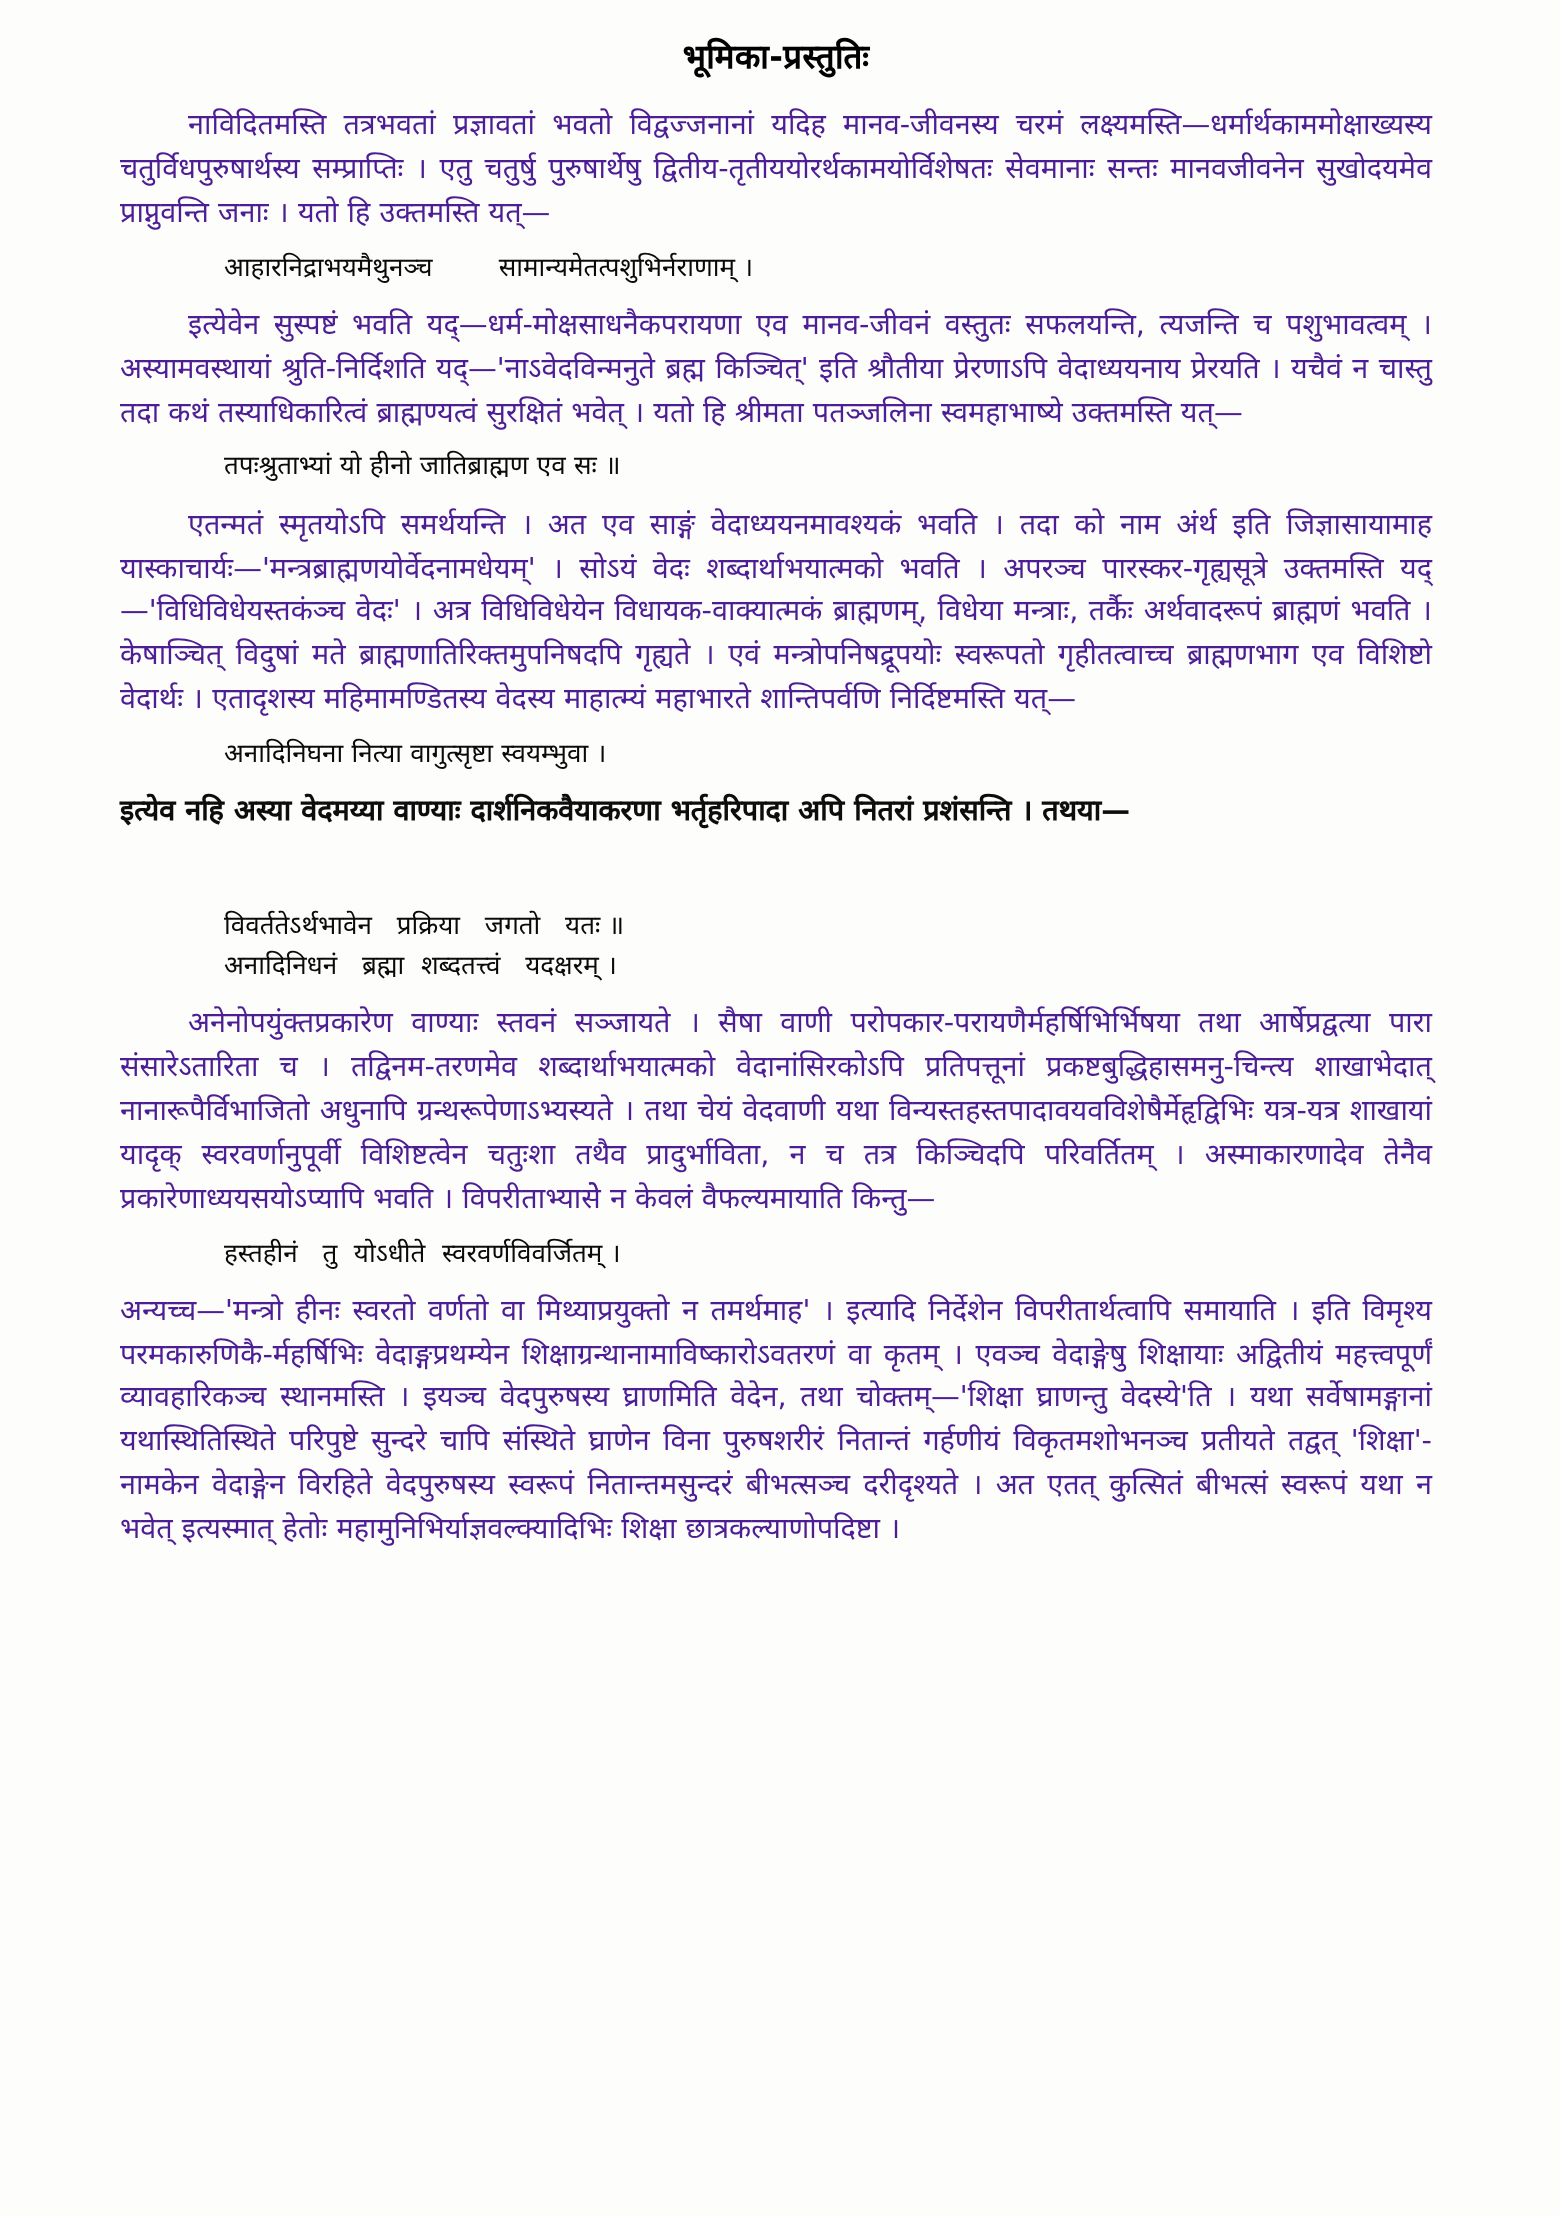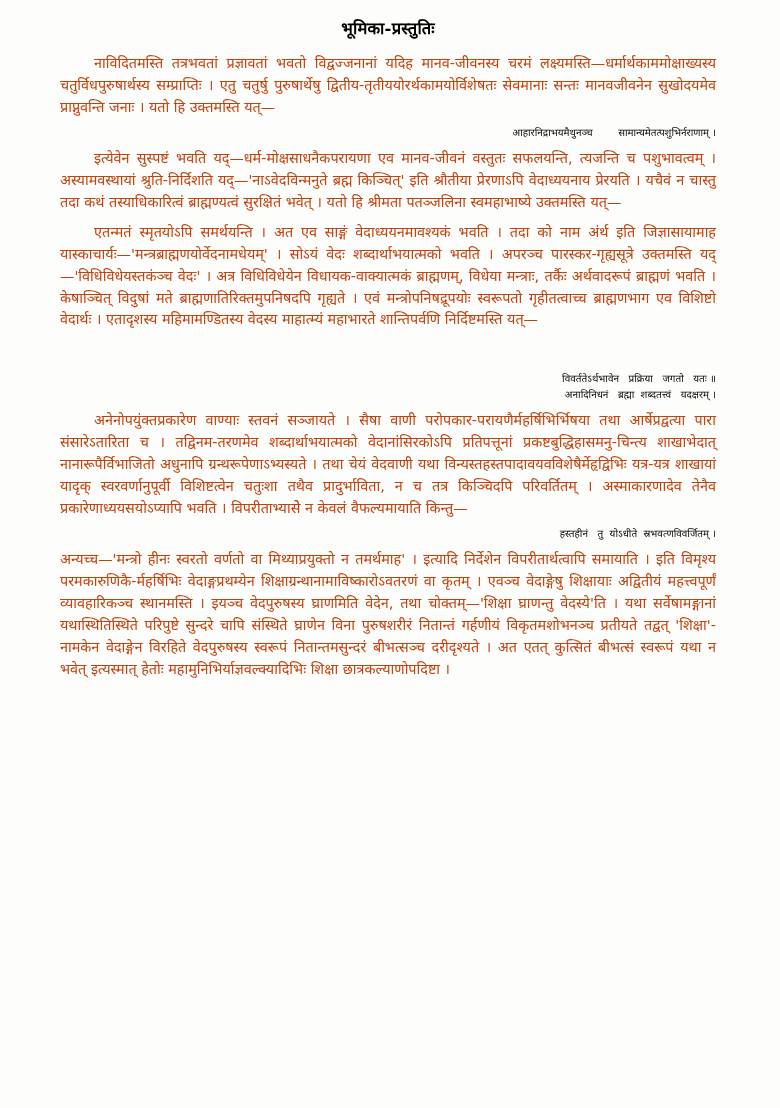--- a/index.html
+++ b/index.html
@@ -28,32 +28,31 @@
     letter-spacing: 0.2px;
     margin: 2px 0 14px 0;
     color: #000;
   }
   .para {
     font-size: 14.4px;
     line-height: 1.52;
     text-align: justify;
     text-justify: inter-word;
     margin: 0 0 2px 0;
-    color: #c2410c;
+    color: #4c1d95;
   }
   .para.indent {
     text-indent: 34px;
   }
   .verse {
-    font-size: 10px;
+    font-size: 13px;
     line-height: 1.55;
     margin: 6px 0 8px 0;
     padding-left: 52px;
     color: #0a0a0a;
-    text-align: right;
   }
   .verse .vline {
     display: block;
     white-space: pre;
   }
   .bold-para {
     font-weight: bold;
     font-size: 14.4px;
     line-height: 1.5;
     text-align: justify;
@@ -70,29 +69,32 @@
 
   <div class="page-title">भूमिका-प्रस्तुतिः</div>
 
   <div id="content">
       <p class="para indent">नाविदितमस्ति तत्रभवतां प्रज्ञावतां भवतो विद्वज्जनानां यदिह मानव-जीवनस्य चरमं लक्ष्यमस्ति—धर्मार्थकाममोक्षाख्यस्य चतुर्विधपुरुषार्थस्य सम्प्राप्तिः । एतु चतुर्षु पुरुषार्थेषु द्वितीय-तृतीययोरर्थकामयोर्विशेषतः सेवमानाः सन्तः मानवजीवनेन सुखोदयमेव प्राप्नुवन्ति जनाः । यतो हि उक्तमस्ति यत्—</p>
       <div class="verse">
         <span class="vline">आहारनिद्राभयमैथुनञ्च        सामान्यमेतत्पशुभिर्नराणाम् ।</span>
       </div>
       <p class="para indent">इत्येवेन सुस्पष्टं भवति यद्—धर्म-मोक्षसाधनैकपरायणा एव मानव-जीवनं वस्तुतः सफलयन्ति, त्यजन्ति च पशुभावत्वम् । अस्यामवस्थायां श्रुति-निर्दिशति यद्—'नाऽवेदविन्मनुते ब्रह्म किञ्चित्' इति श्रौतीया प्रेरणाऽपि वेदाध्ययनाय प्रेरयति । यचैवं न चास्तु तदा कथं तस्याधिकारित्वं ब्राह्मण्यत्वं सुरक्षितं भवेत् । यतो हि श्रीमता पतञ्जलिना स्वमहाभाष्ये उक्तमस्ति यत्—</p>
       <div class="verse">
+        <span class="vline">तपःश्रुताभ्यां यो हीनो जातिब्राह्मण एव सः ॥</span>
       </div>
       <p class="para indent">एतन्मतं स्मृतयोऽपि समर्थयन्ति । अत एव साङ्गं वेदाध्ययनमावश्यकं भवति । तदा को नाम अंर्थ इति जिज्ञासायामाह यास्काचार्यः—'मन्त्रब्राह्मणयोर्वेदनामधेयम्' । सोऽयं वेदः शब्दार्थाभयात्मको भवति । अपरञ्च पारस्कर-गृह्यसूत्रे उक्तमस्ति यद्—'विधिविधेयस्तकंञ्च वेदः' । अत्र विधिविधेयेन विधायक-वाक्यात्मकं ब्राह्मणम्, विधेया मन्त्राः, तर्कैः अर्थवादरूपं ब्राह्मणं भवति । केषाञ्चित् विदुषां मते ब्राह्मणातिरिक्तमुपनिषदपि गृह्यते । एवं मन्त्रोपनिषद्रूपयोः स्वरूपतो गृहीतत्वाच्च ब्राह्मणभाग एव विशिष्टो वेदार्थः । एतादृशस्य महिमामण्डितस्य वेदस्य माहात्म्यं महाभारते शान्तिपर्वणि निर्दिष्टमस्ति यत्—</p>
       <div class="verse">
+        <span class="vline">अनादिनिघना नित्या वागुत्सृष्टा स्वयम्भुवा ।</span>
       </div>
+      <p class="bold-para">इत्येव नहि अस्या वेदमय्या वाण्याः दार्शनिकवैयाकरणा भर्तृहरिपादा अपि नितरां प्रशंसन्ति । तथया—</p>
       <div class="spacer-lg"></div>
       <div class="verse">
         <span class="vline">विवर्ततेऽर्थभावेन   प्रक्रिया   जगतो   यतः ॥</span>
         <span class="vline">अनादिनिधनं   ब्रह्मा  शब्दतत्त्वं   यदक्षरम् ।</span>
       </div>
       <p class="para indent">अनेनोपयुंक्तप्रकारेण वाण्याः स्तवनं सञ्जायते । सैषा वाणी परोपकार-परायणैर्महर्षिभिर्भिषया तथा आर्षेप्रद्वत्या पारा संसारेऽतारिता च । तद्विनम-तरणमेव शब्दार्थाभयात्मको वेदानांसिरकोऽपि प्रतिपत्तूनां प्रकष्टबुद्धिहासमनु-चिन्त्य शाखाभेदात् नानारूपैर्विभाजितो अधुनापि ग्रन्थरूपेणाऽभ्यस्यते । तथा चेयं वेदवाणी यथा विन्यस्तहस्तपादावयवविशेषैर्मेहृद्विभिः यत्र-यत्र शाखायां यादृक् स्वरवर्णानुपूर्वी विशिष्टत्वेन चतुःशा तथैव प्रादुर्भाविता, न च तत्र किञ्चिदपि परिवर्तितम् । अस्माकारणादेव तेनैव प्रकारेणाध्ययसयोऽप्यापि भवति । विपरीताभ्यासेे न केवलं वैफल्यमायाति किन्तु—</p>
       <div class="verse">
-        <span class="vline">हस्तहीनं   तु  योऽधीते  स्रभवत्णविवर्जितम् ।</span>
+        <span class="vline">हस्तहीनं   तु  योऽधीते  स्वरवर्णविवर्जितम् ।</span>
       </div>
       <p class="para">अन्यच्च—'मन्त्रो हीनः स्वरतो वर्णतो वा मिथ्याप्रयुक्तो न तमर्थमाह' । इत्यादि निर्देशेन विपरीतार्थत्वापि समायाति । इति विमृश्य परमकारुणिकै-र्महर्षिभिः वेदाङ्गप्रथम्येन शिक्षाग्रन्थानामाविष्कारोऽवतरणं वा कृतम् । एवञ्च वेदाङ्गेषु शिक्षायाः अद्वितीयं महत्त्वपूर्णं व्यावहारिकञ्च स्थानमस्ति । इयञ्च वेदपुरुषस्य घ्राणमिति वेदेन, तथा चोक्तम्—'शिक्षा घ्राणन्तु वेदस्ये'ति । यथा सर्वेषामङ्गानां यथास्थितिस्थिते परिपुष्टे सुन्दरे चापि संस्थिते घ्राणेन विना पुरुषशरीरं नितान्तं गर्हणीयं विकृतमशोभनञ्च प्रतीयते तद्वत् 'शिक्षा'-नामकेन वेदाङ्गेन विरहिते वेदपुरुषस्य स्वरूपं नितान्तमसुन्दरं बीभत्सञ्च दरीदृश्यते । अत एतत् कुत्सितं बीभत्सं स्वरूपं यथा न भवेत् इत्यस्मात् हेतोः महामुनिभिर्याज्ञवल्क्यादिभिः शिक्षा छात्रकल्याणोपदिष्टा ।</p>
     </div>
 
 </div>
 
 </body></html>

